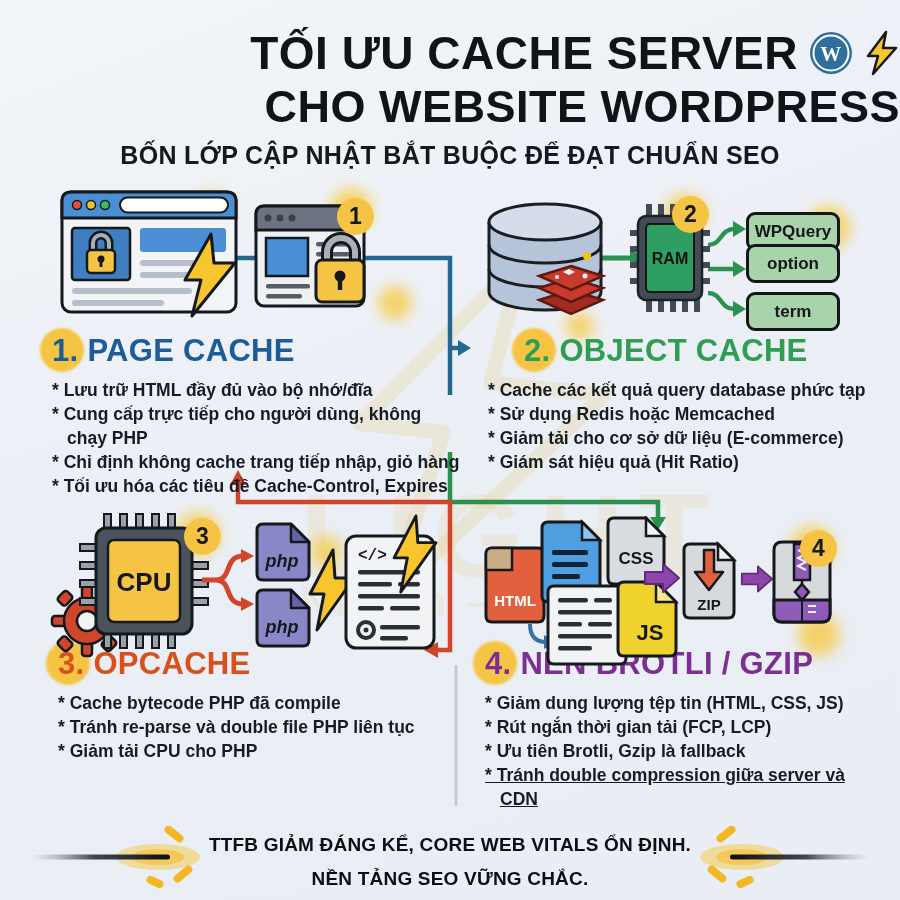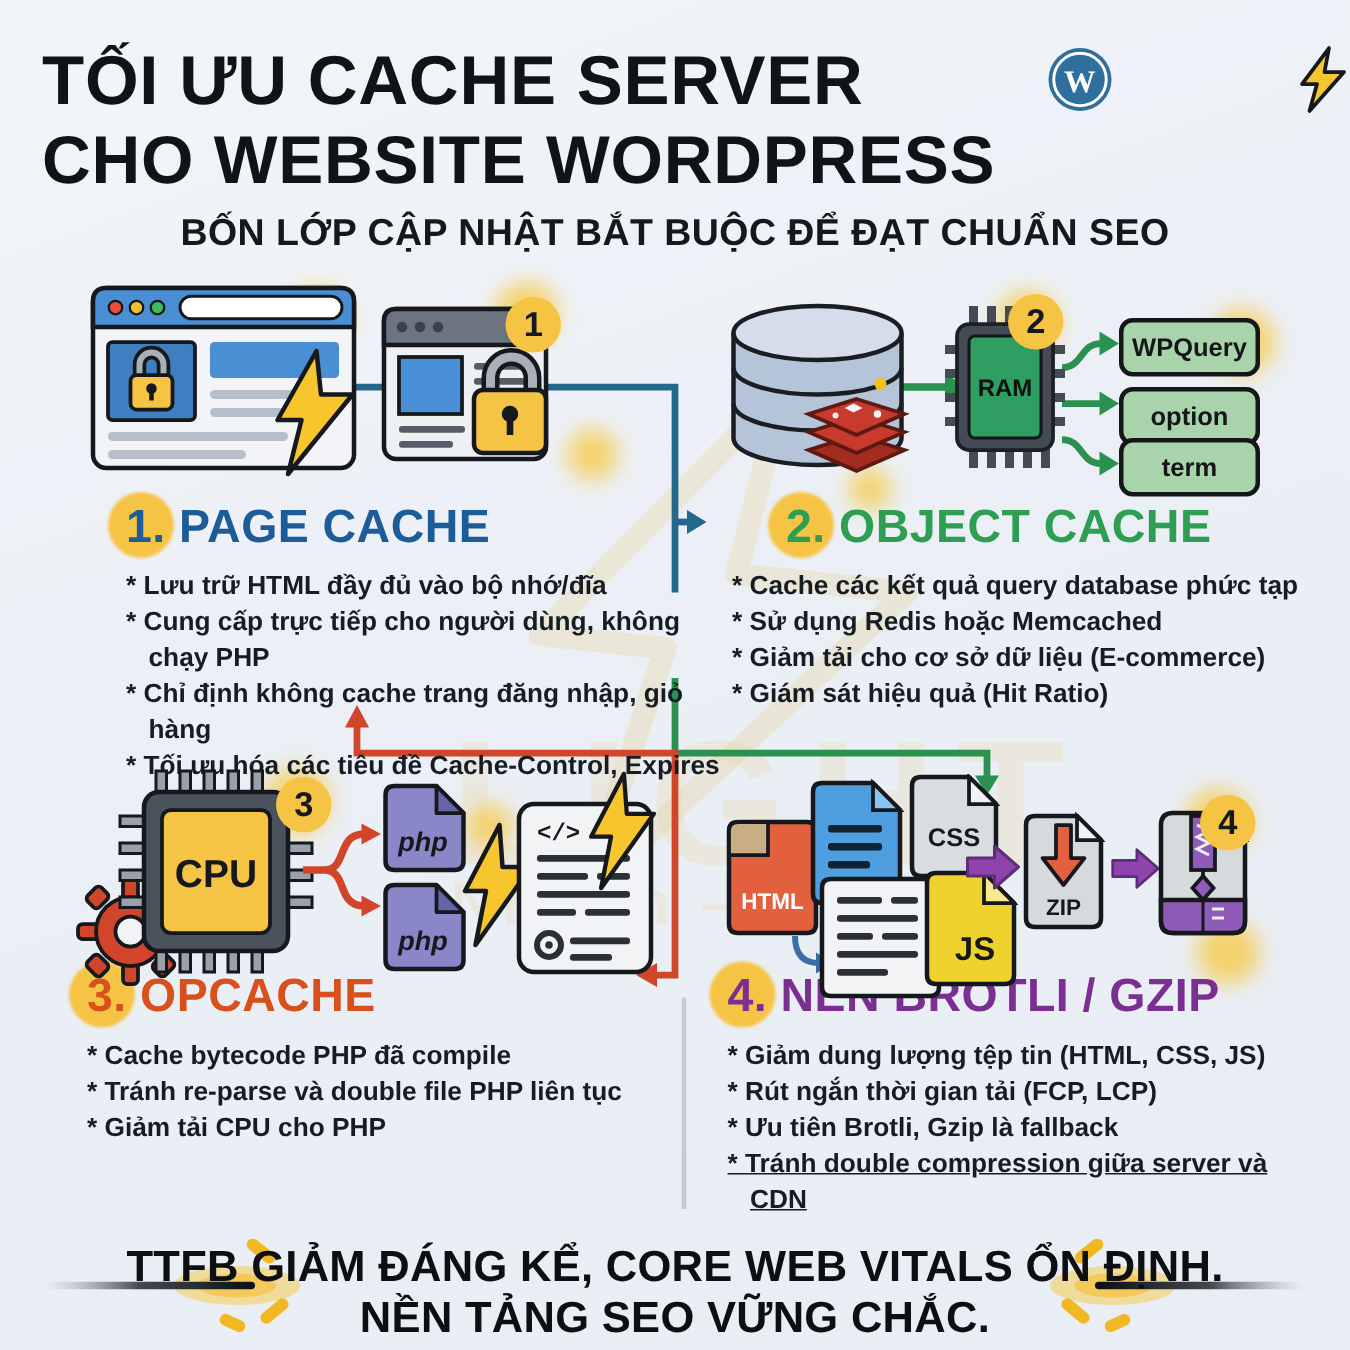--- a/index.html
+++ b/index.html
@@ -7,39 +7,39 @@
           background:linear-gradient(160deg,#f2f5f9 0%,#eaeef5 55%,#e9edf4 100%);
           font-family:"Liberation Sans",sans-serif;color:#14181d;}
   .abs{position:absolute;}
   
   .dot{position:absolute;border-radius:50%;background:#f7c83d;filter:blur(7px);opacity:.75;pointer-events:none;}
   
   .wm{position:absolute;pointer-events:none;color:#f0b429;font-weight:900;opacity:.10;white-space:nowrap;}
   
   .header{position:absolute;top:26px;left:0;width:900px;text-align:center;}
   .title-line{font-size:46px;font-weight:900;letter-spacing:.5px;line-height:1.18;color:#101318;
-              display:flex;justify-content:space-between;align-items:center;gap:10px;margin-left:28px;}
+              display:flex;justify-content:flex-end;align-items:center;gap:10px;margin-left:28px;}
   .subtitle{margin-top:8px;font-size:25px;font-weight:800;color:#15181d;letter-spacing:.3px;}
   
   .sec-head{position:relative;font-size:31px;font-weight:900;letter-spacing:.3px;white-space:nowrap;}
   .num-glow{position:absolute;width:44px;height:44px;border-radius:50%;background:#f6c445;
             left:-12px;top:-5px;z-index:0;filter:blur(1px);}
   .sec-head span{position:relative;z-index:1;}
   .bullets{margin-top:9px;font-size:17.5px;font-weight:700;line-height:24px;color:#171c22;}
   .bullet{padding-left:15px;text-indent:-15px;}
   
   .badge{position:absolute;width:37px;height:37px;border-radius:50%;background:#f6c445;
          display:flex;align-items:center;justify-content:center;font-weight:900;font-size:23px;color:#15181d;z-index:5;}
   
   .pill{position:absolute;left:746px;width:88px;height:33px;background:#a9d4ab;border:3px solid #14161a;
         border-radius:9px;display:flex;align-items:center;justify-content:center;
         font-size:17px;font-weight:800;color:#14161a;z-index:4;}
   
   .footer{position:absolute;left:0;width:900px;top:828px;text-align:center;font-weight:900;
-          font-size:29px;line-height:34px;color:#0d0f12;letter-spacing:.2px;z-index:4;}
+          font-size:19px;line-height:34px;color:#0d0f12;letter-spacing:.2px;z-index:4;}
   svg{display:block;}
   .ill{z-index:3;}
   .lines{z-index:1;pointer-events:none;}
 </style>
 </head>
 <body>
 
 <div id="canvas">
 
   <div class="wm" style="left:300px;top:468px;font-size:118px;letter-spacing:14px;">LIGHT</div>
@@ -185,36 +185,36 @@
     </g>
     <rect x="8" y="12" width="64" height="84" rx="8" fill="#434b55" stroke="#1c1f24" stroke-width="2.5"></rect>
     <rect x="16" y="20" width="48" height="68" rx="4" fill="#2f9e63" stroke="#14161a" stroke-width="2"></rect>
     <text x="40" y="60" text-anchor="middle" font-size="16" font-weight="900" fill="#0c120e" font-family="Liberation Sans,sans-serif">RAM</text>
   </svg>
   <div class="badge" style="left:672px;top:196px;">2</div>
 
   <div class="pill" style="top:212px;">
     <span>WPQuery</span>
     </div>
-  <div class="pill" style="top:258px;">
+  <div class="pill" style="top:244px;">
     <span>option</span>
     </div>
   <div class="pill" style="top:292px;">
     <span>term</span>
     </div>
 
-  <div class="abs" style="left:52px;top:333px;width:412px;z-index:2;margin-left:32px;">
+  <div class="abs" style="left:52px;top:333px;width:412px;z-index:2;">
     <div class="sec-head" style="color: rgb(27, 92, 153);">
       <div class="num-glow"></div>
       <span>1.</span> <span>PAGE CACHE</span>
     </div>
     <div class="bullets">
       <div class="bullet">* Lưu trữ HTML đầy đủ vào bộ nhớ/đĩa</div>
       <div class="bullet">* Cung cấp trực tiếp cho người dùng, không chạy PHP</div>
-      <div class="bullet">* Chỉ định không cache trang đăng nhập, giỏ hàng</div>
+      <div class="bullet">* Chỉ định không cache trang tiếp nhập, giỏ hàng</div>
       <div class="bullet">* Tối ưu hóa các tiêu đề Cache-Control, Expires</div>
     </div>
   </div>
 
   <div class="abs" style="left:488px;top:333px;width:405px;z-index:2;">
     <div class="sec-head" style="color: rgb(46, 158, 83); margin-left: 36px;">
       <div class="num-glow"></div>
       <span>2.</span> <span>OBJECT CACHE</span>
     </div>
     <div class="bullets">

